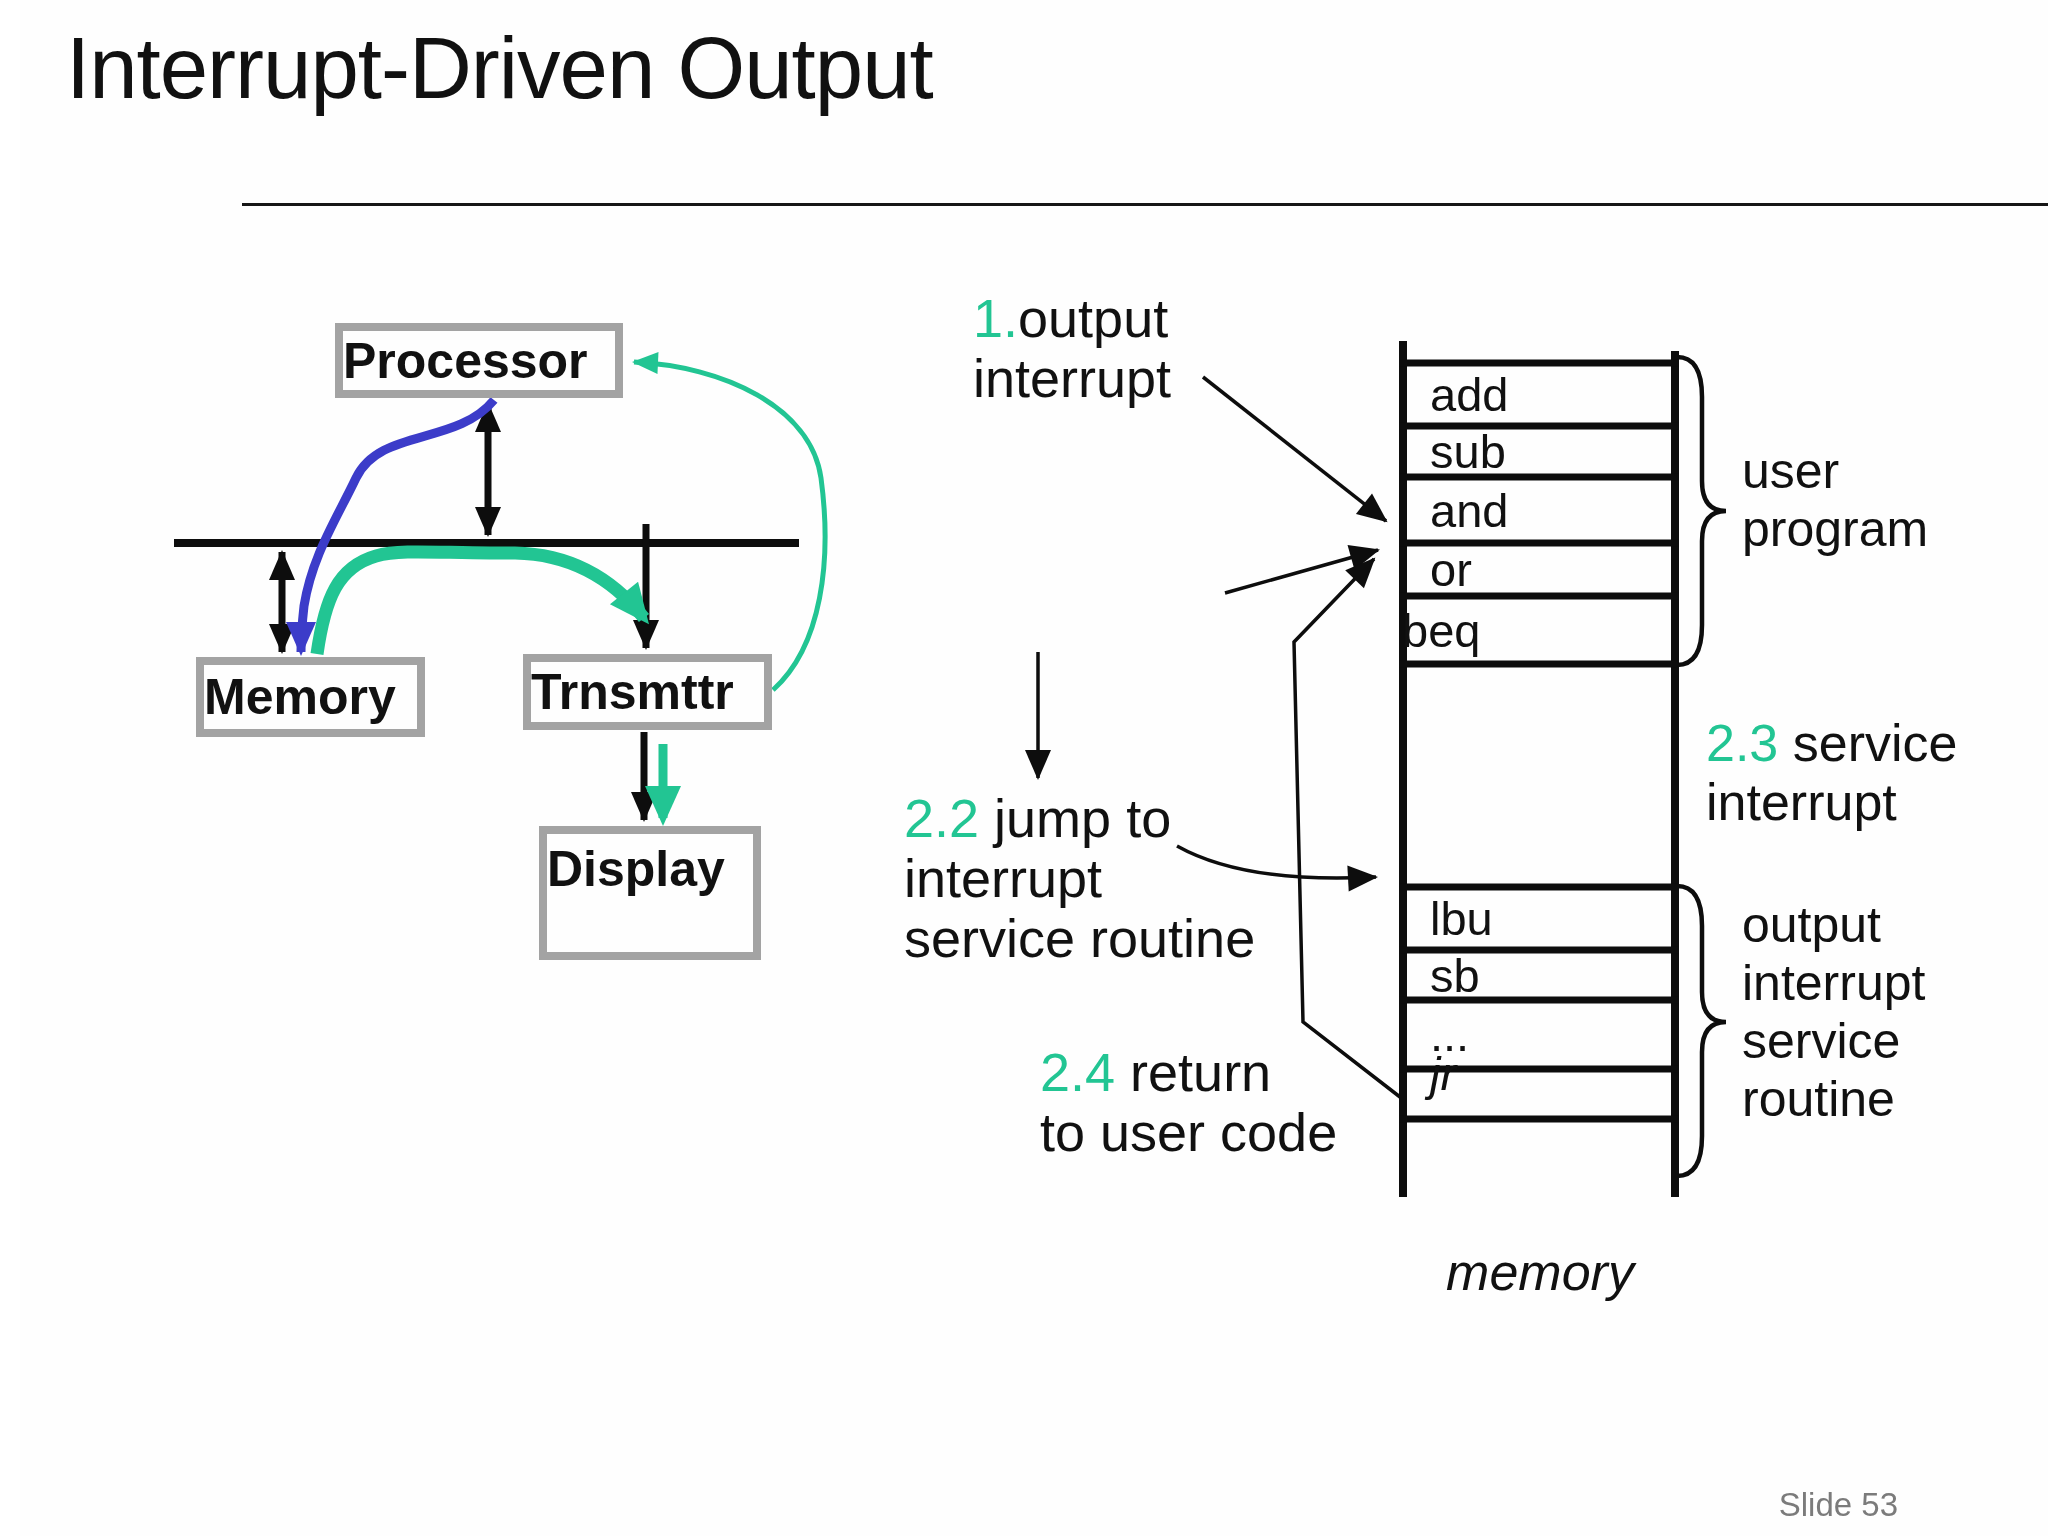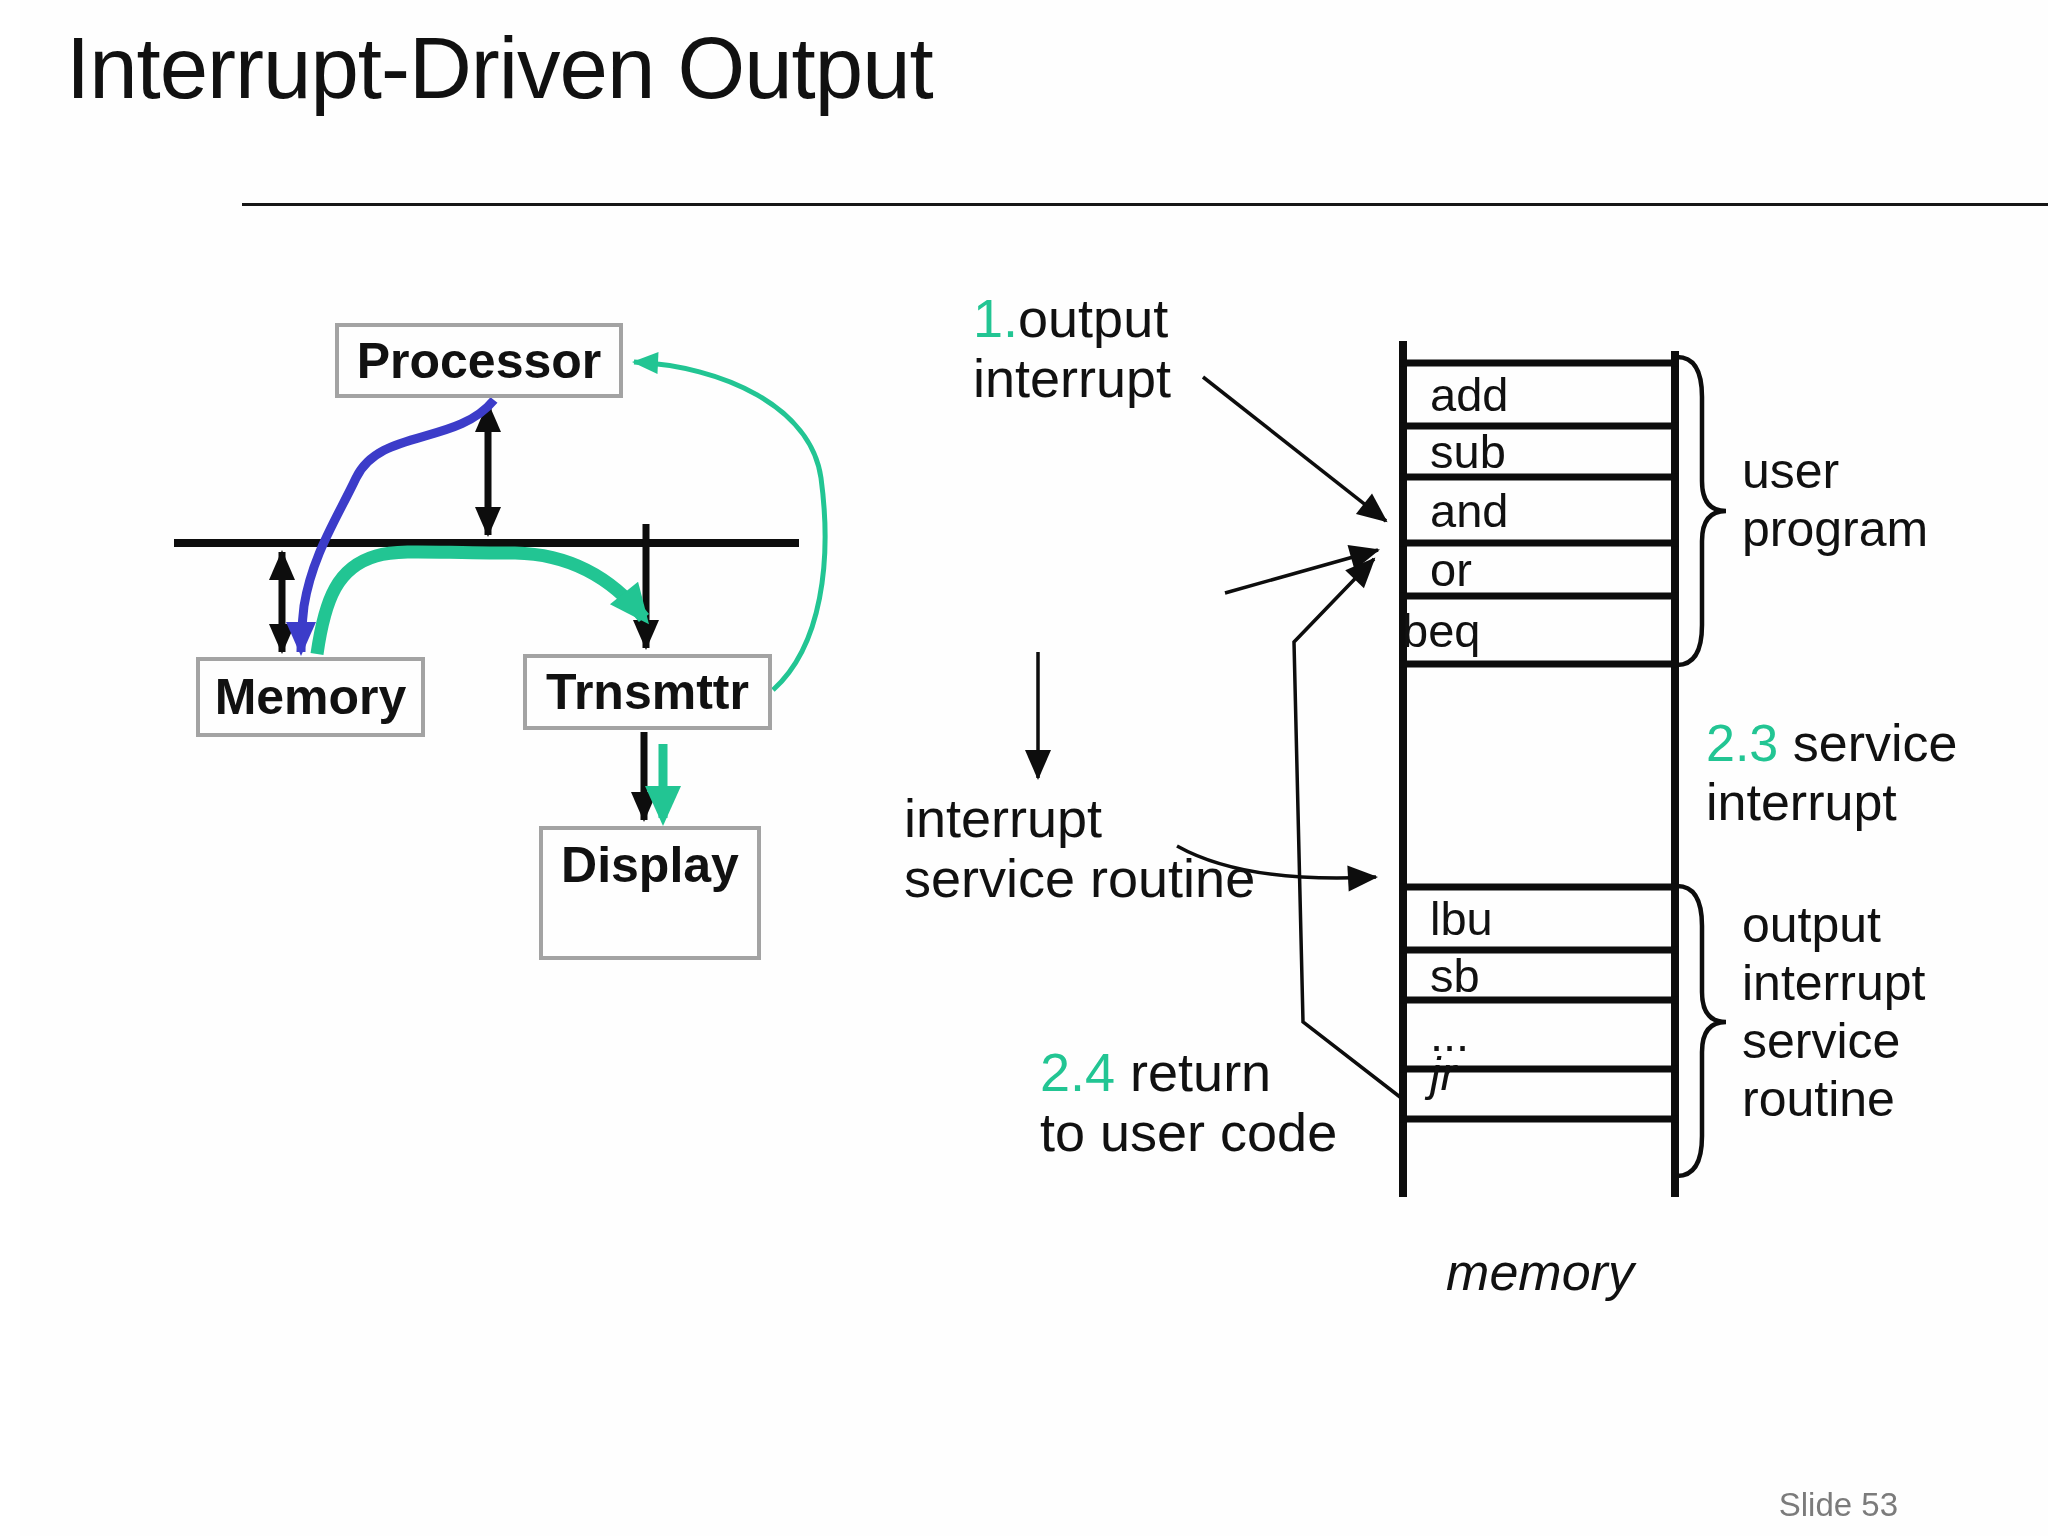--- a/index.html
+++ b/index.html
@@ -7,22 +7,22 @@
   #stage{position:relative;width:2048px;height:1536px;background:#fefefe;overflow:hidden;
          font-family:"Liberation Sans","DejaVu Sans",sans-serif;color:var(--text);margin-left:20px;}
   .abs{position:absolute;}
   #title{left:46px;top:18px;font-size:87px;font-weight:400;letter-spacing:-1px;white-space:nowrap;}
   #title-rule{left:222px;top:203px;width:1822px;height:3px;background:#161616;}
   svg.layer{position:absolute;left:0;top:0;}
   .sk{stroke:#0d0d0d;fill:none;}
   .sk-blue{stroke:var(--accent-blue);fill:none;}
   .sk-green{stroke:var(--accent-green);fill:none;}
   .fl{fill:#0d0d0d;} .fl-blue{fill:var(--accent-blue);} .fl-green{fill:var(--accent-green);}
-  .devbox{border:4px solid #a3a3a3;background:transparent;display:flex;align-items:center;
-          justify-content:center;font-weight:bold;font-size:50px;box-sizing:border-box;}
+  .devbox{border:8px solid #a3a3a3;background:transparent;display:flex;align-items:center;
+          font-weight:bold;font-size:50px;box-sizing:border-box;}
   .memrow{display:flex;align-items:center;padding-left:18px;font-size:47px;box-sizing:border-box;}
   .ann{font-size:54px;line-height:60px;white-space:nowrap;}
   .num{color:var(--accent-green);}
   .rlabel{font-size:50px;line-height:58px;white-space:nowrap;}
   #mem-caption{left:1385px;top:1242px;width:270px;text-align:center;font-size:52px;font-style:italic;}
   .footer{top:1486px;font-size:33px;color:var(--footer);white-space:nowrap;}
   #footer-credit{left:198px;}
   #footer-slide{left:1650px;width:228px;text-align:right;}
 </style>
 </head>
@@ -108,20 +108,21 @@
   <div class="abs memrow" style="left:1392px;top:1000px;height:69px;">...</div>
   <div class="abs memrow" style="left:1392px;top:1048px;height:50px;font-style:italic;">jr</div>
 
   <div class="abs ann" style="left:953px;top:288px;">
     <div><span class="num">1.</span><span>output</span></div>
     <div>interrupt</div>
   </div>
 
 
   <div class="abs ann" style="left:884px;top:788px;">
+    <div><span class="num">2.2 </span><span>jump to</span></div>
     <div>interrupt</div>
     <div>service routine</div>
   </div>
 
   <div class="abs ann" style="left:1020px;top:1042px;">
     <div><span class="num">2.4 </span><span>return</span></div>
     <div>to user code</div>
   </div>
 
   <div class="abs ann" style="left:1686px;top:714px;font-size:52px;line-height:59px;">

